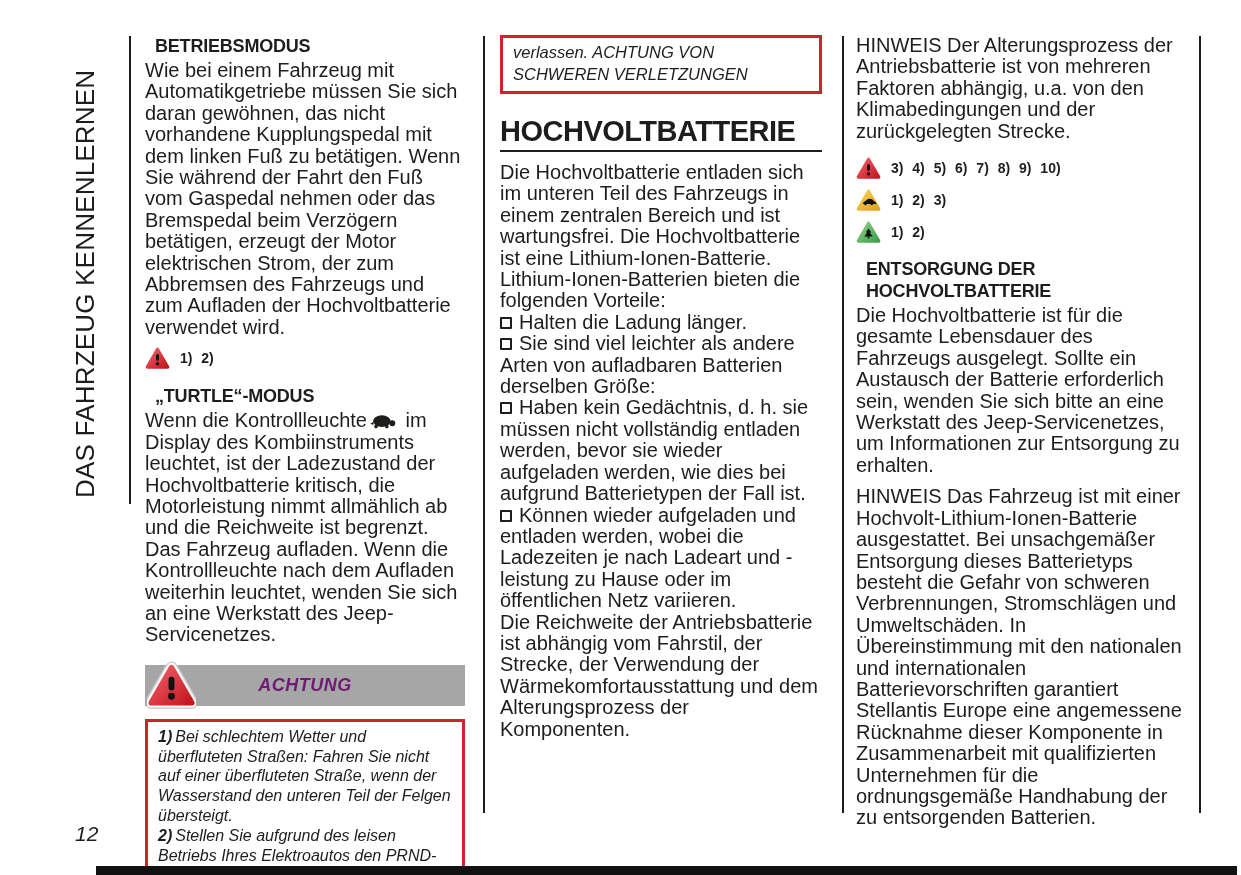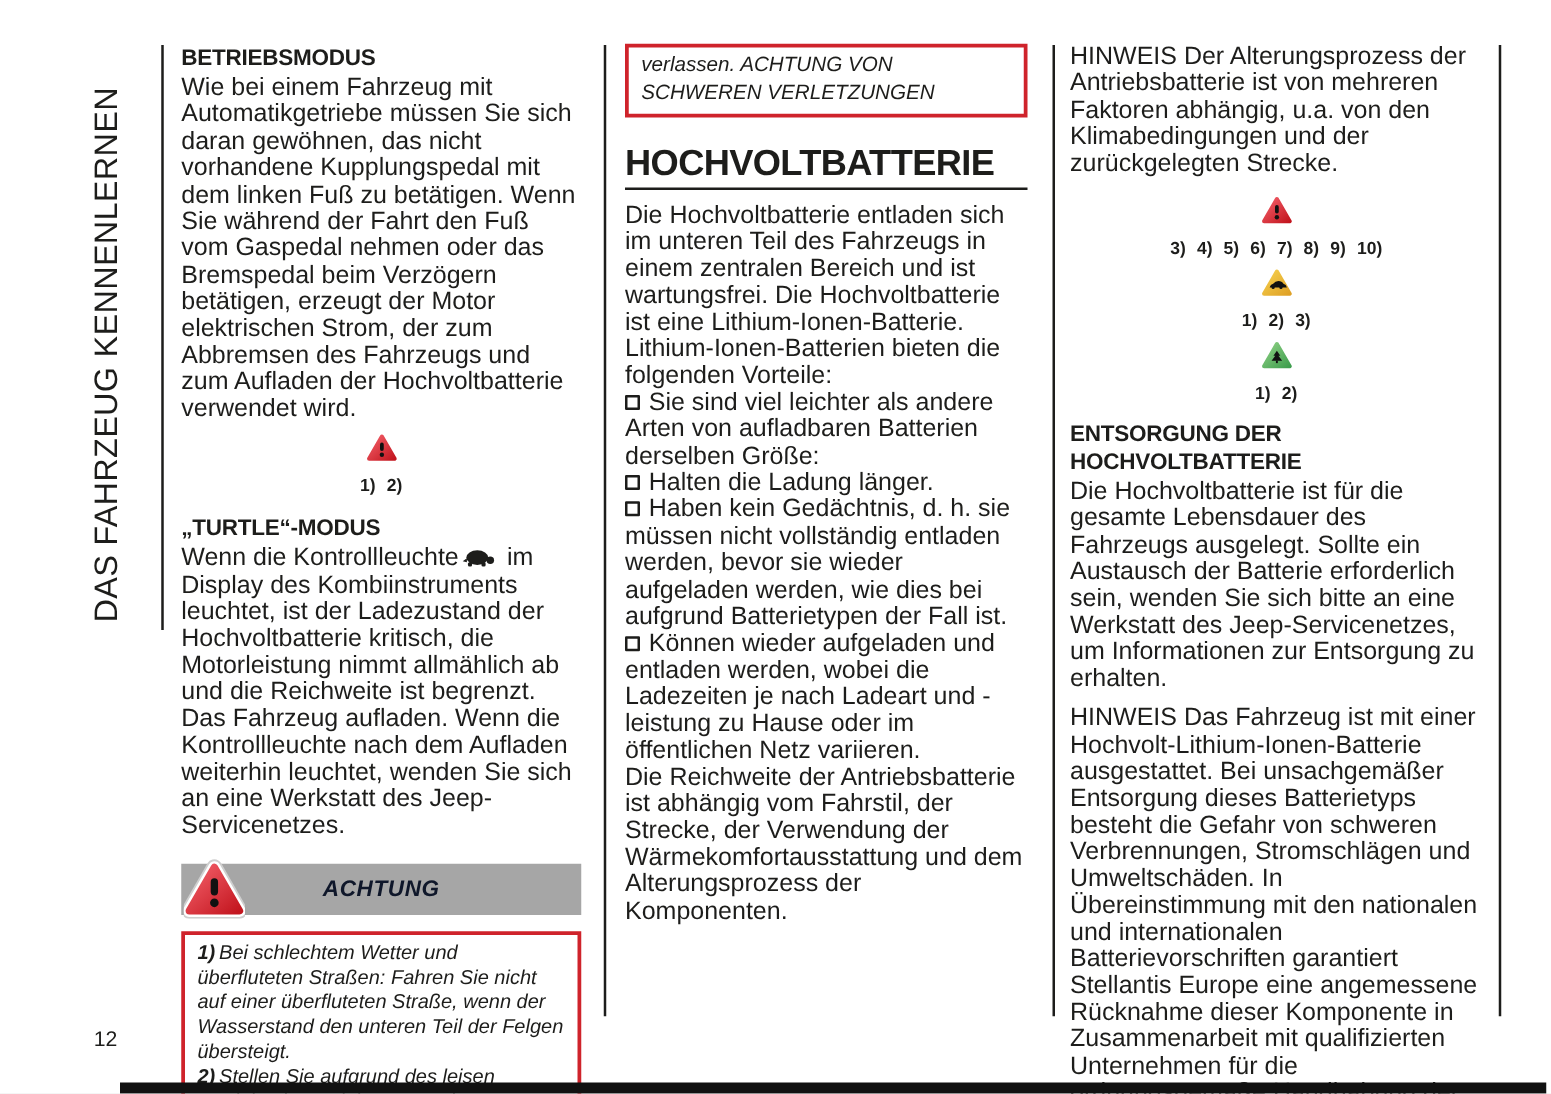--- a/index.html
+++ b/index.html
@@ -24,35 +24,35 @@
   .divider-1{left:483px;}
   .divider-2{left:842px;}
   .divider-3{left:1199px;}
 
   .col{position:absolute;top:35px;}
   .col1{left:145px;width:320px;}
   .col2{left:500px;width:322px;}
   .col3{left:856px;width:330px;}
 
   p{margin:0;font-size:20px;line-height:21.4px;}
-  .h-section{font-size:18px;font-weight:bold;letter-spacing:-0.2px;margin:0 0 3px 0;line-height:22px;}
+  .h-section{font-size:18px;font-weight:bold;letter-spacing:-0.2px;margin:0 0 3px 10px;line-height:22px;}
   .h-section-2{margin-top:15px;}
   .h-major{
     font-size:29px;font-weight:bold;letter-spacing:-0.5px;line-height:26px;
     border-bottom:2.5px solid #1d1d1b;padding-bottom:6px;margin:24px 0 10px 0;
   }
-  .icon-row{display:flex;align-items:center;gap:10px;margin:8px 0 4px 0;flex-direction:column;}
+  .icon-row{display:flex;align-items:center;gap:10px;margin:8px 0 4px 0;}
   .refs{font-weight:bold;font-size:14px;word-spacing:5px;white-space:nowrap;}
   .tri-sm{width:25px;height:24px;flex:0 0 auto;}
 
   .achtung-bar{
     position:relative;margin-top:19px;height:41px;background:#a6a6a6;
     display:flex;align-items:center;justify-content:center;
   }
-  .achtung-label{color:#0f172a;font-weight:bold;font-style:italic;font-size:18px;letter-spacing:0.5px;}
+  .achtung-label{color:#701a75;font-weight:bold;font-style:italic;font-size:18px;letter-spacing:0.5px;}
   .achtung-icon{position:absolute;left:2px;top:-4px;width:49px;height:48px;}
 
   .warning-box{
     margin-top:13px;border:3px solid #cf232b;padding:5px 10px 7px 10px;
     font-style:italic;
   }
   .warning-box p{font-size:16px;line-height:19.8px;}
   .wb-num{font-weight:bold;margin-right:3px;}
 
   .cont-box{
@@ -61,21 +61,21 @@
   .cont-box p{font-size:16.5px;line-height:21.5px;}
 
   .bullet{position:relative;}
   .sq{
     display:inline-block;width:8px;height:8px;border:2px solid #1d1d1b;
     border-radius:1px;margin-right:7px;
   }
   .para-gap{margin-top:10px;}
   .turtle-icon{vertical-align:-2px;margin:0 3px;}
 
-  .page-number{position:absolute;left:75px;top:822px;font-size:17px;}
+  .page-number{position:absolute;left:75px;top:822px;font-size:21px;font-style:italic;}
   .footer-bar{position:absolute;left:96px;top:866px;width:1141px;height:9px;background:#111111;}
 </style>
 </head>
 <body>
 
 <svg width="0" height="0" style="position:absolute" aria-hidden="true">
   <defs>
     <polygon id="tri" points="50,13 91,84 9,84"></polygon>
     <linearGradient id="gRed" x1="0" y1="0" x2="1" y2="1">
       <stop offset="0" stop-color="#f4606a"></stop>
@@ -143,22 +143,22 @@
   <div class="col col2">
     <div class="cont-box">
       <p>verlassen. ACHTUNG VON SCHWEREN VERLETZUNGEN</p>
     </div>
 
     <h1 class="h-major">HOCHVOLTBATTERIE</h1>
 
     <p>Die Hochvoltbatterie entladen sich im unteren Teil des Fahrzeugs in einem zentralen Bereich und ist wartungsfrei. Die Hochvoltbatterie ist eine Lithium-Ionen-Batterie.</p>
     <p>Lithium-Ionen-Batterien bieten die folgenden Vorteile:</p>
 
+    <p class="bullet"><span class="sq"></span><span>Halten die Ladung länger.</span></p>
     <p class="bullet"><span class="sq"></span><span>Sie sind viel leichter als andere Arten von aufladbaren Batterien derselben Größe:</span></p>
-    <p class="bullet"><span class="sq"></span><span>Halten die Ladung länger.</span></p>
     <p class="bullet"><span class="sq"></span><span>Haben kein Gedächtnis, d. h. sie müssen nicht vollständig entladen werden, bevor sie wieder aufgeladen werden, wie dies bei aufgrund Batterietypen der Fall ist.</span></p>
     <p class="bullet"><span class="sq"></span><span>Können wieder aufgeladen und entladen werden, wobei die Ladezeiten je nach Ladeart und -leistung zu Hause oder im öffentlichen Netz variieren.</span></p>
 
     <p>Die Reichweite der Antriebsbatterie ist abhängig vom Fahrstil, der Strecke, der Verwendung der Wärmekomfortausstattung und dem Alterungsprozess der Komponenten.</p>
   </div>
 
   <div class="col col3">
     <p>HINWEIS Der Alterungsprozess der Antriebsbatterie ist von mehreren Faktoren abhängig, u.a. von den Klimabedingungen und der zurückgelegten Strecke.</p>
 
     <div class="icon-row" style="margin-top:14px">

